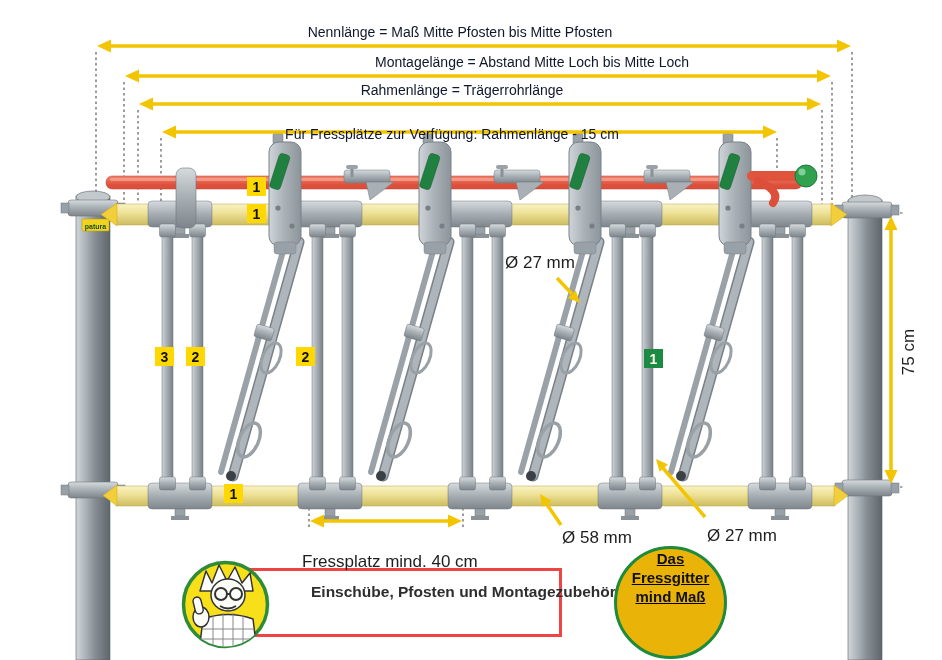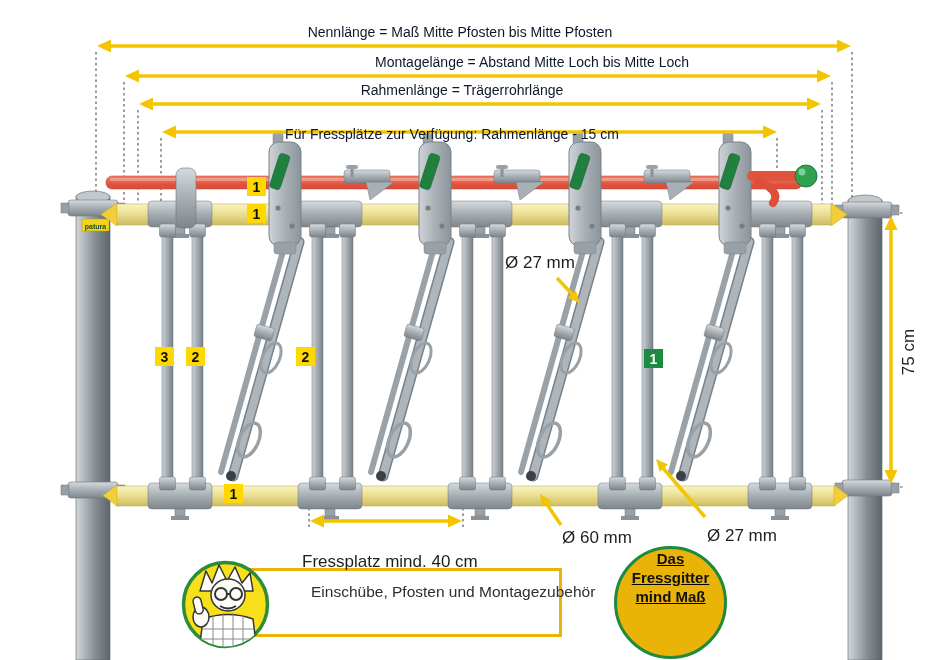--- a/index.html
+++ b/index.html
@@ -18,22 +18,22 @@
   .rot{transform:rotate(-90deg);transform-origin:center;}
   .badge{
     position:absolute;width:19px;height:19px;display:flex;align-items:center;
     justify-content:center;font-weight:bold;font-size:14px;z-index:4;
     font-family:"Liberation Sans",sans-serif;
   }
   .badge.yellow{background:#FFD800;color:#101010;}
   .badge.green{background:#1B8A43;color:#fffbe8;}
   .note-box{
     position:absolute;left:250px;top:568px;width:312px;height:69px;
-    background:#ffffff;border:3px solid #eab308;box-sizing:border-box;
-    z-index:2;padding:10px 8px 0 58px;
+    background:#ffffff;border:3px solid #ef4444;box-sizing:border-box;
+    z-index:2;padding:10px 8px 0 58px;font-weight:bold;
   }
   .note-box .line{font-size:15.5px;color:#2e2e2e;line-height:22px;white-space:nowrap;}
   .mascot-wrap{position:absolute;left:178px;top:557px;width:95px;height:95px;z-index:3;}
   .seal{
     position:absolute;left:614px;top:546px;width:113px;height:113px;
     border-radius:50%;background:#eab308;border:3px solid #1E8A3C;
     box-sizing:border-box;display:flex;flex-direction:column;align-items:center;
     z-index:3;text-decoration:underline;
   }
   .seal .s-line{font-size:15px;font-weight:bold;color:#111;line-height:19px;white-space:nowrap;}
@@ -251,21 +251,21 @@
     </g>
   </svg>
 
   <div class="dim-label" style="left:460px;top:24px;">Nennlänge = Maß Mitte Pfosten bis Mitte Pfosten</div>
   <div class="dim-label" style="left:484px;top:54px;margin-left:48px;">Montagelänge = Abstand Mitte Loch bis Mitte Loch</div>
   <div class="dim-label" style="left:462px;top:82px;">Rahmenlänge = Trägerrohrlänge</div>
   <div class="dim-label" style="left:452px;top:126px;">Für Fressplätze zur Verfügung: Rahmenlänge - 15 cm</div>
 
   <div class="meas-label" style="left:505px;top:253px;">Ø 27 mm</div>
   <div class="meas-label" style="left:302px;top:552px;">Fressplatz mind. 40 cm</div>
-  <div class="meas-label" style="left:562px;top:528px;">Ø 60 mm</div>
+  <div class="meas-label" style="left:562px;top:528px;">Ø 58 mm</div>
   <div class="meas-label" style="left:707px;top:526px;">Ø 27 mm</div>
   <div class="meas-label rot" style="left:881px;top:342px;width:55px;text-align:center;">75 cm</div>
 
   <div class="badge yellow" style="left:247px;top:177px;">1</div>
   <div class="badge yellow" style="left:247px;top:204px;">1</div>
   <div class="badge yellow" style="left:155px;top:347px;">3</div>
   <div class="badge yellow" style="left:186px;top:347px;">2</div>
   <div class="badge yellow" style="left:296px;top:347px;">2</div>
   <div class="badge green" style="left:644px;top:349px;">1</div>
   <div class="badge yellow" style="left:224px;top:484px;">1</div>

